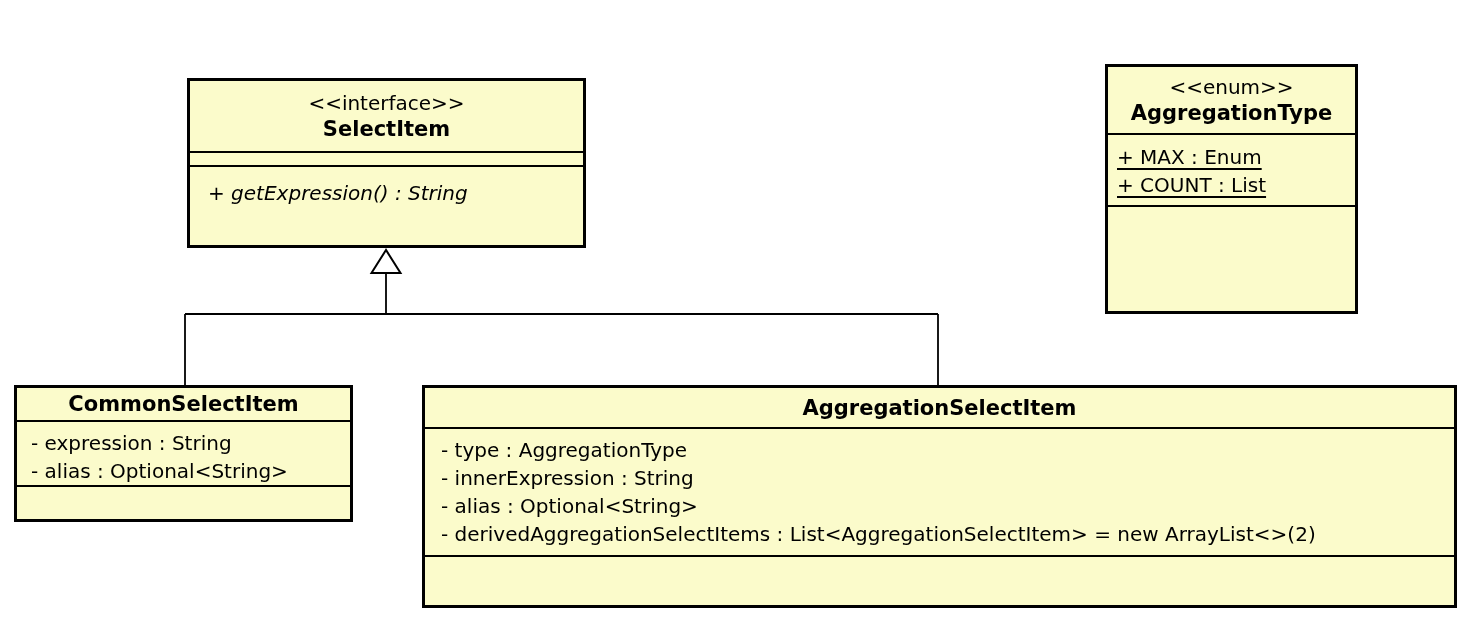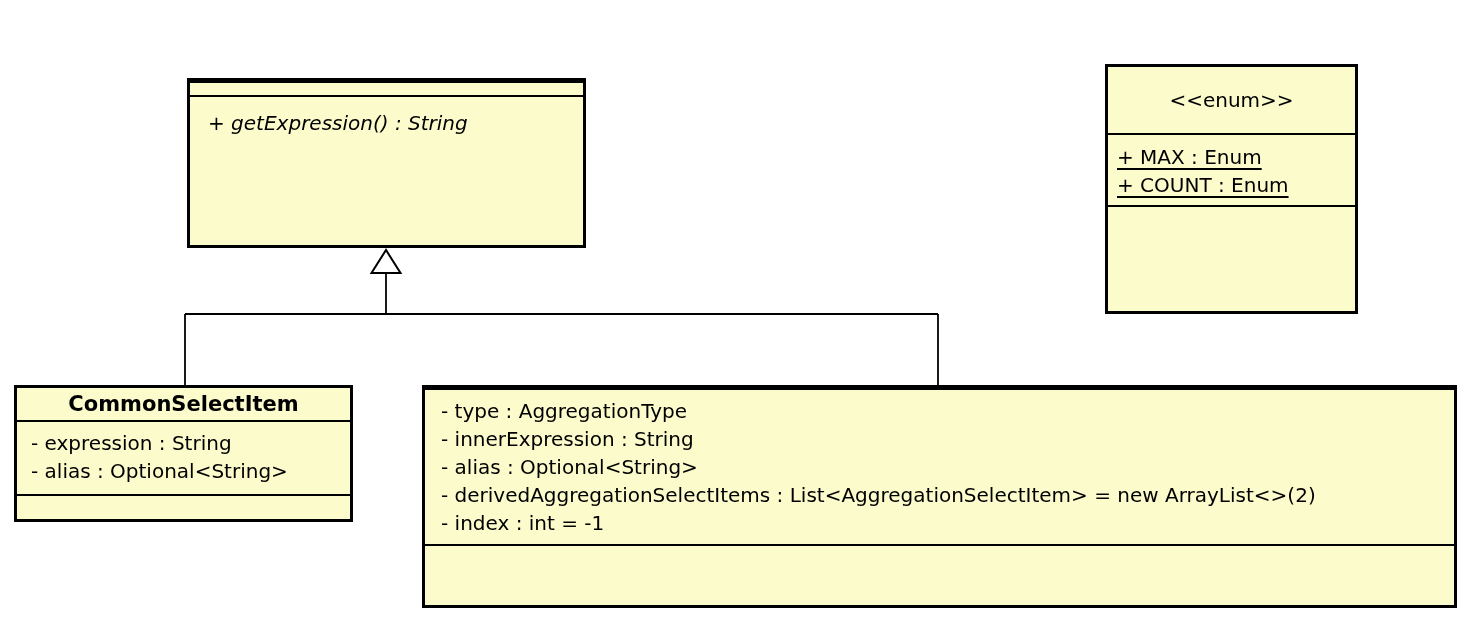--- a/index.html
+++ b/index.html
@@ -60,21 +60,21 @@
   #box-selectitem .methods { padding: 12px 4px 0 18px; }
 
   
   #box-aggregationtype { left: 1105px; top: 64px; width: 253px; height: 250px; }
   #box-aggregationtype .box-header { height: 66px; }
   #box-aggregationtype .attrs { padding: 8px 4px 6px 9px; }
 
   
   #box-commonselectitem { left: 14px; top: 385px; width: 339px; height: 137px; }
   #box-commonselectitem .box-header { height: 32px; }
-  #box-commonselectitem .attrs { padding: 7px 4px 9px 14px; }
+  #box-commonselectitem .attrs { padding: 7px 4px 0 14px; }
 
   
   #box-aggregationselectitem { left: 422px; top: 385px; width: 1035px; height: 223px; }
   #box-aggregationselectitem .box-header { height: 39px; }
   #box-aggregationselectitem .attrs { padding: 7px 4px 7px 16px; }
 </style>
 </head>
 <body>
 
 <div class="canvas">
@@ -83,60 +83,67 @@
     <g stroke="#000000" stroke-width="1.8" fill="none">
       <line x1="386" y1="273" x2="386" y2="314"></line>
       <line x1="185" y1="314" x2="938" y2="314"></line>
       <line x1="185" y1="314" x2="185" y2="386"></line>
       <line x1="938" y1="314" x2="938" y2="386"></line>
     </g>
     <polygon points="386,250 371.5,273 400.5,273" fill="#ffffff" stroke="#000000" stroke-width="2"></polygon>
   </svg>
 
   <div class="uml-box interface" id="box-selectitem">
+    <div class="box-header">
+      <div class="stereotype">&lt;&lt;interface&gt;&gt;</div>
+      <div class="class-name">SelectItem</div>
+    </div>
     <div class="sep"></div>
     <div class="compartment attrs-empty"></div>
     <div class="sep"></div>
     <div class="compartment methods fill">
         <div class="member-row">+ getExpression() : String</div>
       </div>
   </div>
 
   <div class="uml-box enum" id="box-aggregationtype">
     <div class="box-header">
       <div class="stereotype">&lt;&lt;enum&gt;&gt;</div>
+      <div class="class-name">AggregationType</div>
     </div>
     <div class="sep"></div>
     <div class="compartment attrs">
         <div class="member-row">+ MAX : Enum</div>
-        <div class="member-row">+ COUNT : Enum</div>
+        <div class="member-row">+ COUNT : List</div>
       </div>
     <div class="sep"></div>
     <div class="compartment fill"></div>
   </div>
 
   <div class="uml-box" id="box-commonselectitem">
     <div class="box-header">
       <div class="class-name">CommonSelectItem</div>
     </div>
     <div class="sep"></div>
     <div class="compartment attrs">
         <div class="member-row">- expression : String</div>
         <div class="member-row">- alias : Optional&lt;String&gt;</div>
       </div>
     <div class="sep"></div>
     <div class="compartment fill"></div>
   </div>
 
   <div class="uml-box" id="box-aggregationselectitem">
+    <div class="box-header">
+      <div class="class-name">AggregationSelectItem</div>
+    </div>
     <div class="sep"></div>
     <div class="compartment attrs">
         <div class="member-row">- type : AggregationType</div>
         <div class="member-row">- innerExpression : String</div>
         <div class="member-row">- alias : Optional&lt;String&gt;</div>
         <div class="member-row">- derivedAggregationSelectItems : List&lt;AggregationSelectItem&gt; = new ArrayList&lt;&gt;(2)</div>
-        <div class="member-row">- index : int = -1</div>
       </div>
     <div class="sep"></div>
     <div class="compartment fill"></div>
   </div>
 
 </div>
 
 </body></html>

